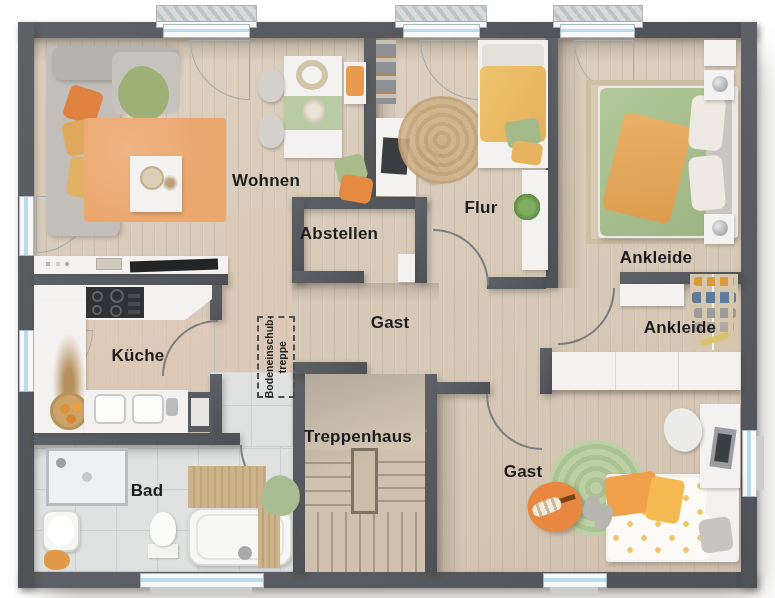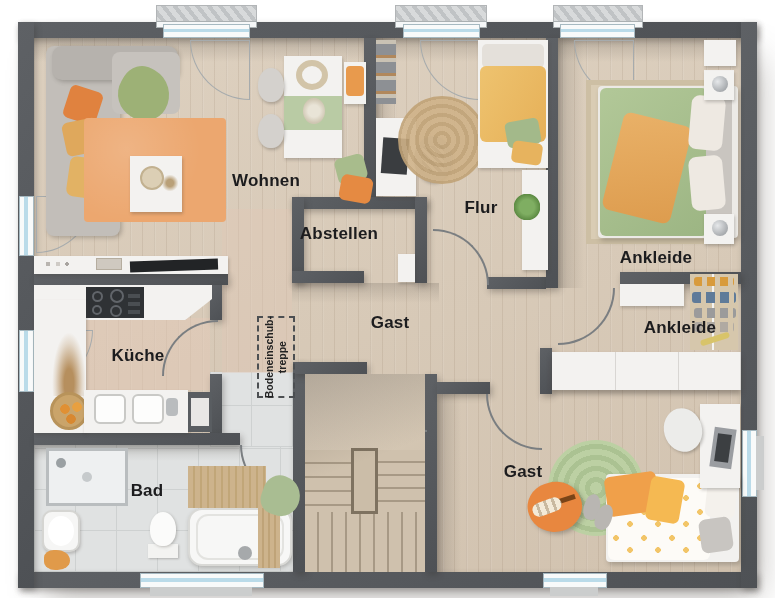--- a/index.html
+++ b/index.html
@@ -247,17 +247,18 @@
       </div>
     </div>
 
     <div class="label" style="left:248px;top:159px;">Wohnen</div>
     <div class="label" style="left:463px;top:186px;">Flur</div>
     <div class="label" style="left:321px;top:212px;">Abstellen</div>
     <div class="label" style="left:638px;top:236px;">Ankleide</div>
     <div class="label" style="left:372px;top:301px;">Gast</div>
     <div class="label" style="left:662px;top:306px;">Ankleide</div>
     <div class="label" style="left:120px;top:334px;">Küche</div>
+    <div class="label" style="left:340px;top:415px;">Treppenhaus</div>
     <div class="label" style="left:129px;top:469px;">Bad</div>
     <div class="label" style="left:505px;top:450px;">Gast</div>
 
   </div>
 </div>
 
 </body></html>

